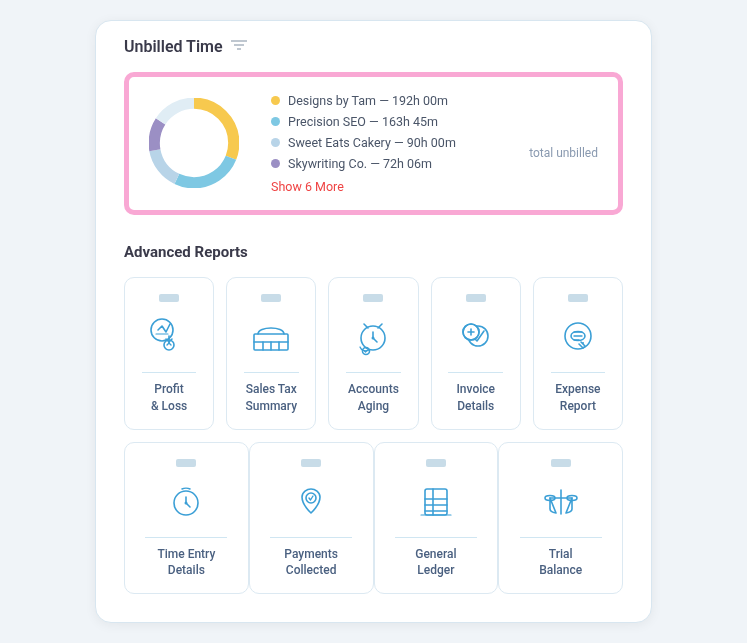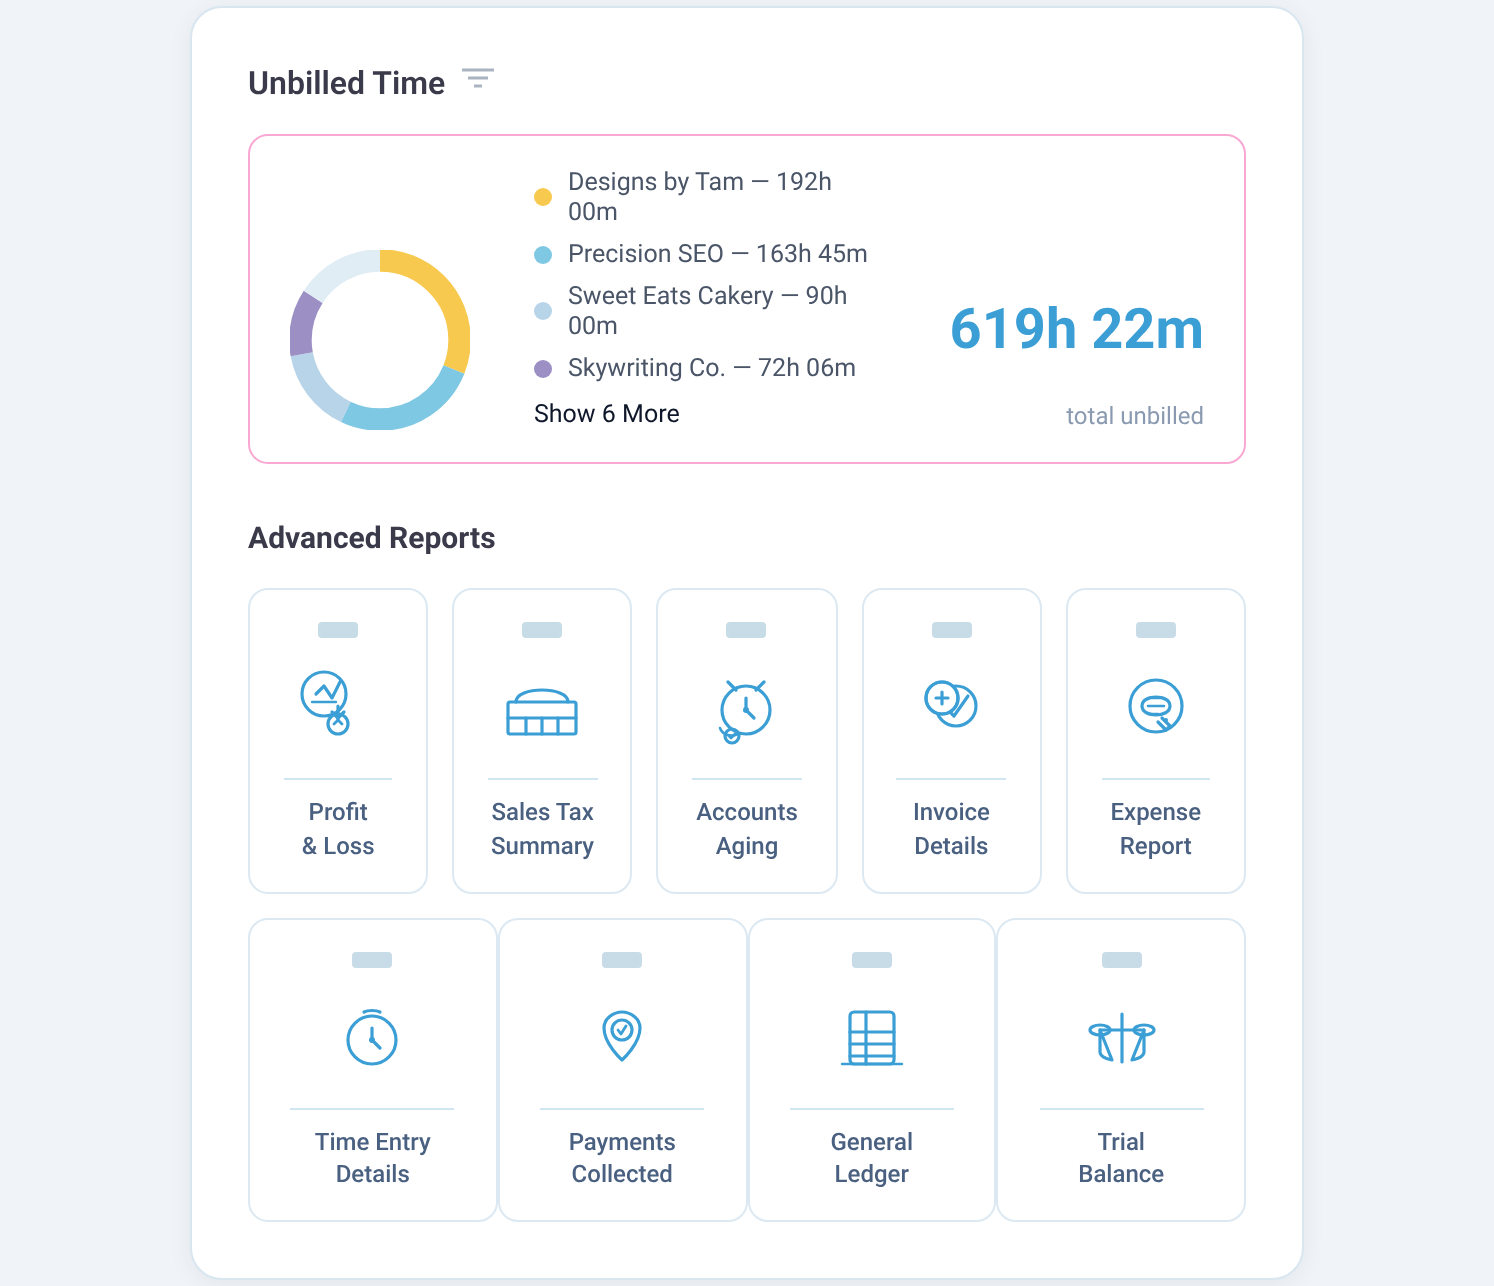--- a/index.html
+++ b/index.html
@@ -9,21 +9,21 @@
       display: flex;
       justify-content: center;
       align-items: center;
       min-height: 643px;
       width: 747px;
     }
     .main-card {
       background: #fff;
       border-radius: 16px;
       border: 1px solid #d8e6f0;
-      padding: 28px 28px 28px;
+      padding: 16px 28px 28px;
       width: 557px;
       box-shadow: 0 2px 12px rgba(0,0,0,0.06);
     }
 
     
     .section-header {
       display: flex;
       align-items: center;
       gap: 8px;
       margin-bottom: 16px;
@@ -32,25 +32,25 @@
       font-size: 16px;
       font-weight: 600;
       color: #3a3a4a;
     }
     .filter-icon {
       color: #aab4c0;
       font-size: 14px;
     }
 
     .unbilled-card {
-      border: 1px solid #f9a8d4;
+      border: 5px solid #f9a8d4;
       border-radius: 10px;
       padding: 16px 20px;
       display: flex;
-      align-items: flex-end;
+      align-items: center;
       gap: 32px;
     }
 
     
     .donut-container {
       position: relative;
       width: 90px;
       height: 90px;
       flex-shrink: 0;
     }
@@ -73,21 +73,21 @@
       font-size: 12.5px;
       color: #4a5568;
     }
     .legend-dot {
       width: 9px;
       height: 9px;
       border-radius: 50%;
       flex-shrink: 0;
     }
     .show-more {
-      color: #0f172a;
+      color: #ef4444;
       font-size: 12.5px;
       cursor: pointer;
       text-decoration: none;
       margin-top: 2px;
     }
 
     .total-unbilled {
       text-align: right;
       flex-shrink: 0;
     }
@@ -220,21 +220,20 @@
         <span>Sweet Eats Cakery — 90h 00m</span>
       </div>
       <div class="legend-item">
         <span class="legend-dot" style="background:#9b8fc4;"></span>
         <span>Skywriting Co. — 72h 06m</span>
       </div>
       <a class="show-more">Show 6 More</a>
     </div>
 
     <div class="total-unbilled">
-      <div class="total-time">619h 22m</div>
       <div class="total-label">total unbilled</div>
     </div>
   </div>
 
   <div class="reports-section">
     <div class="reports-title">Advanced Reports</div>
 
     <div class="reports-grid">
 
       <div class="report-card">

